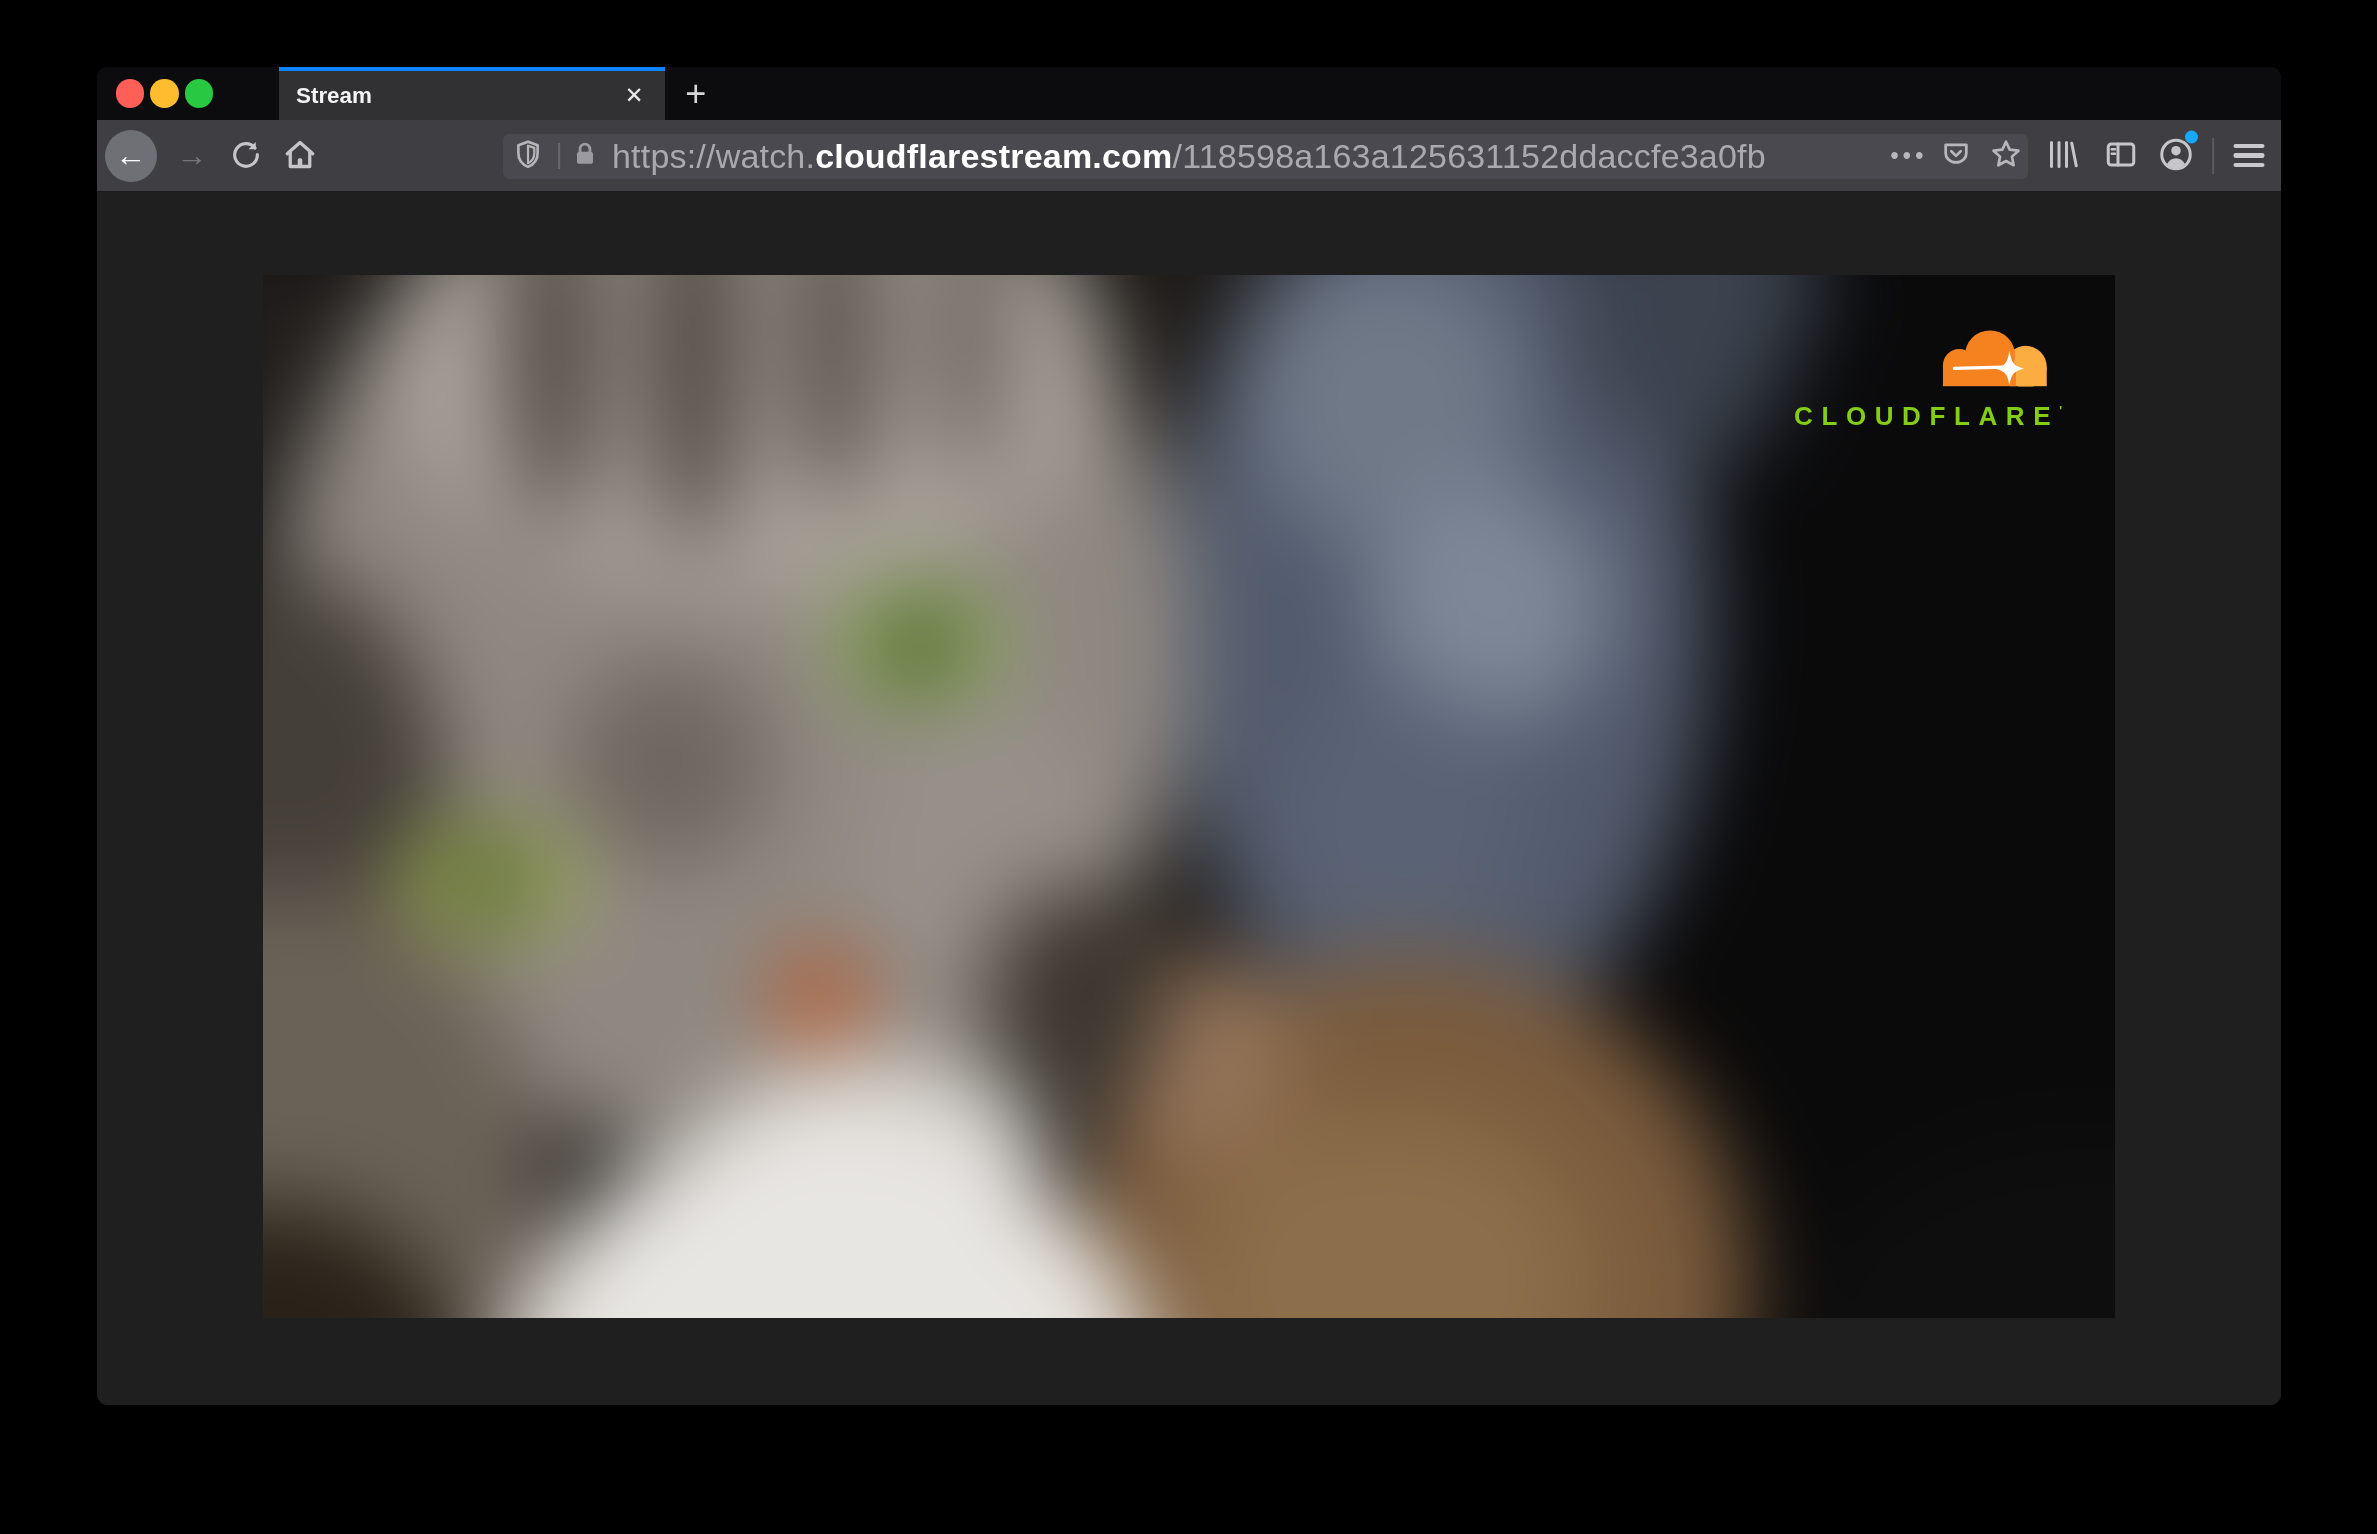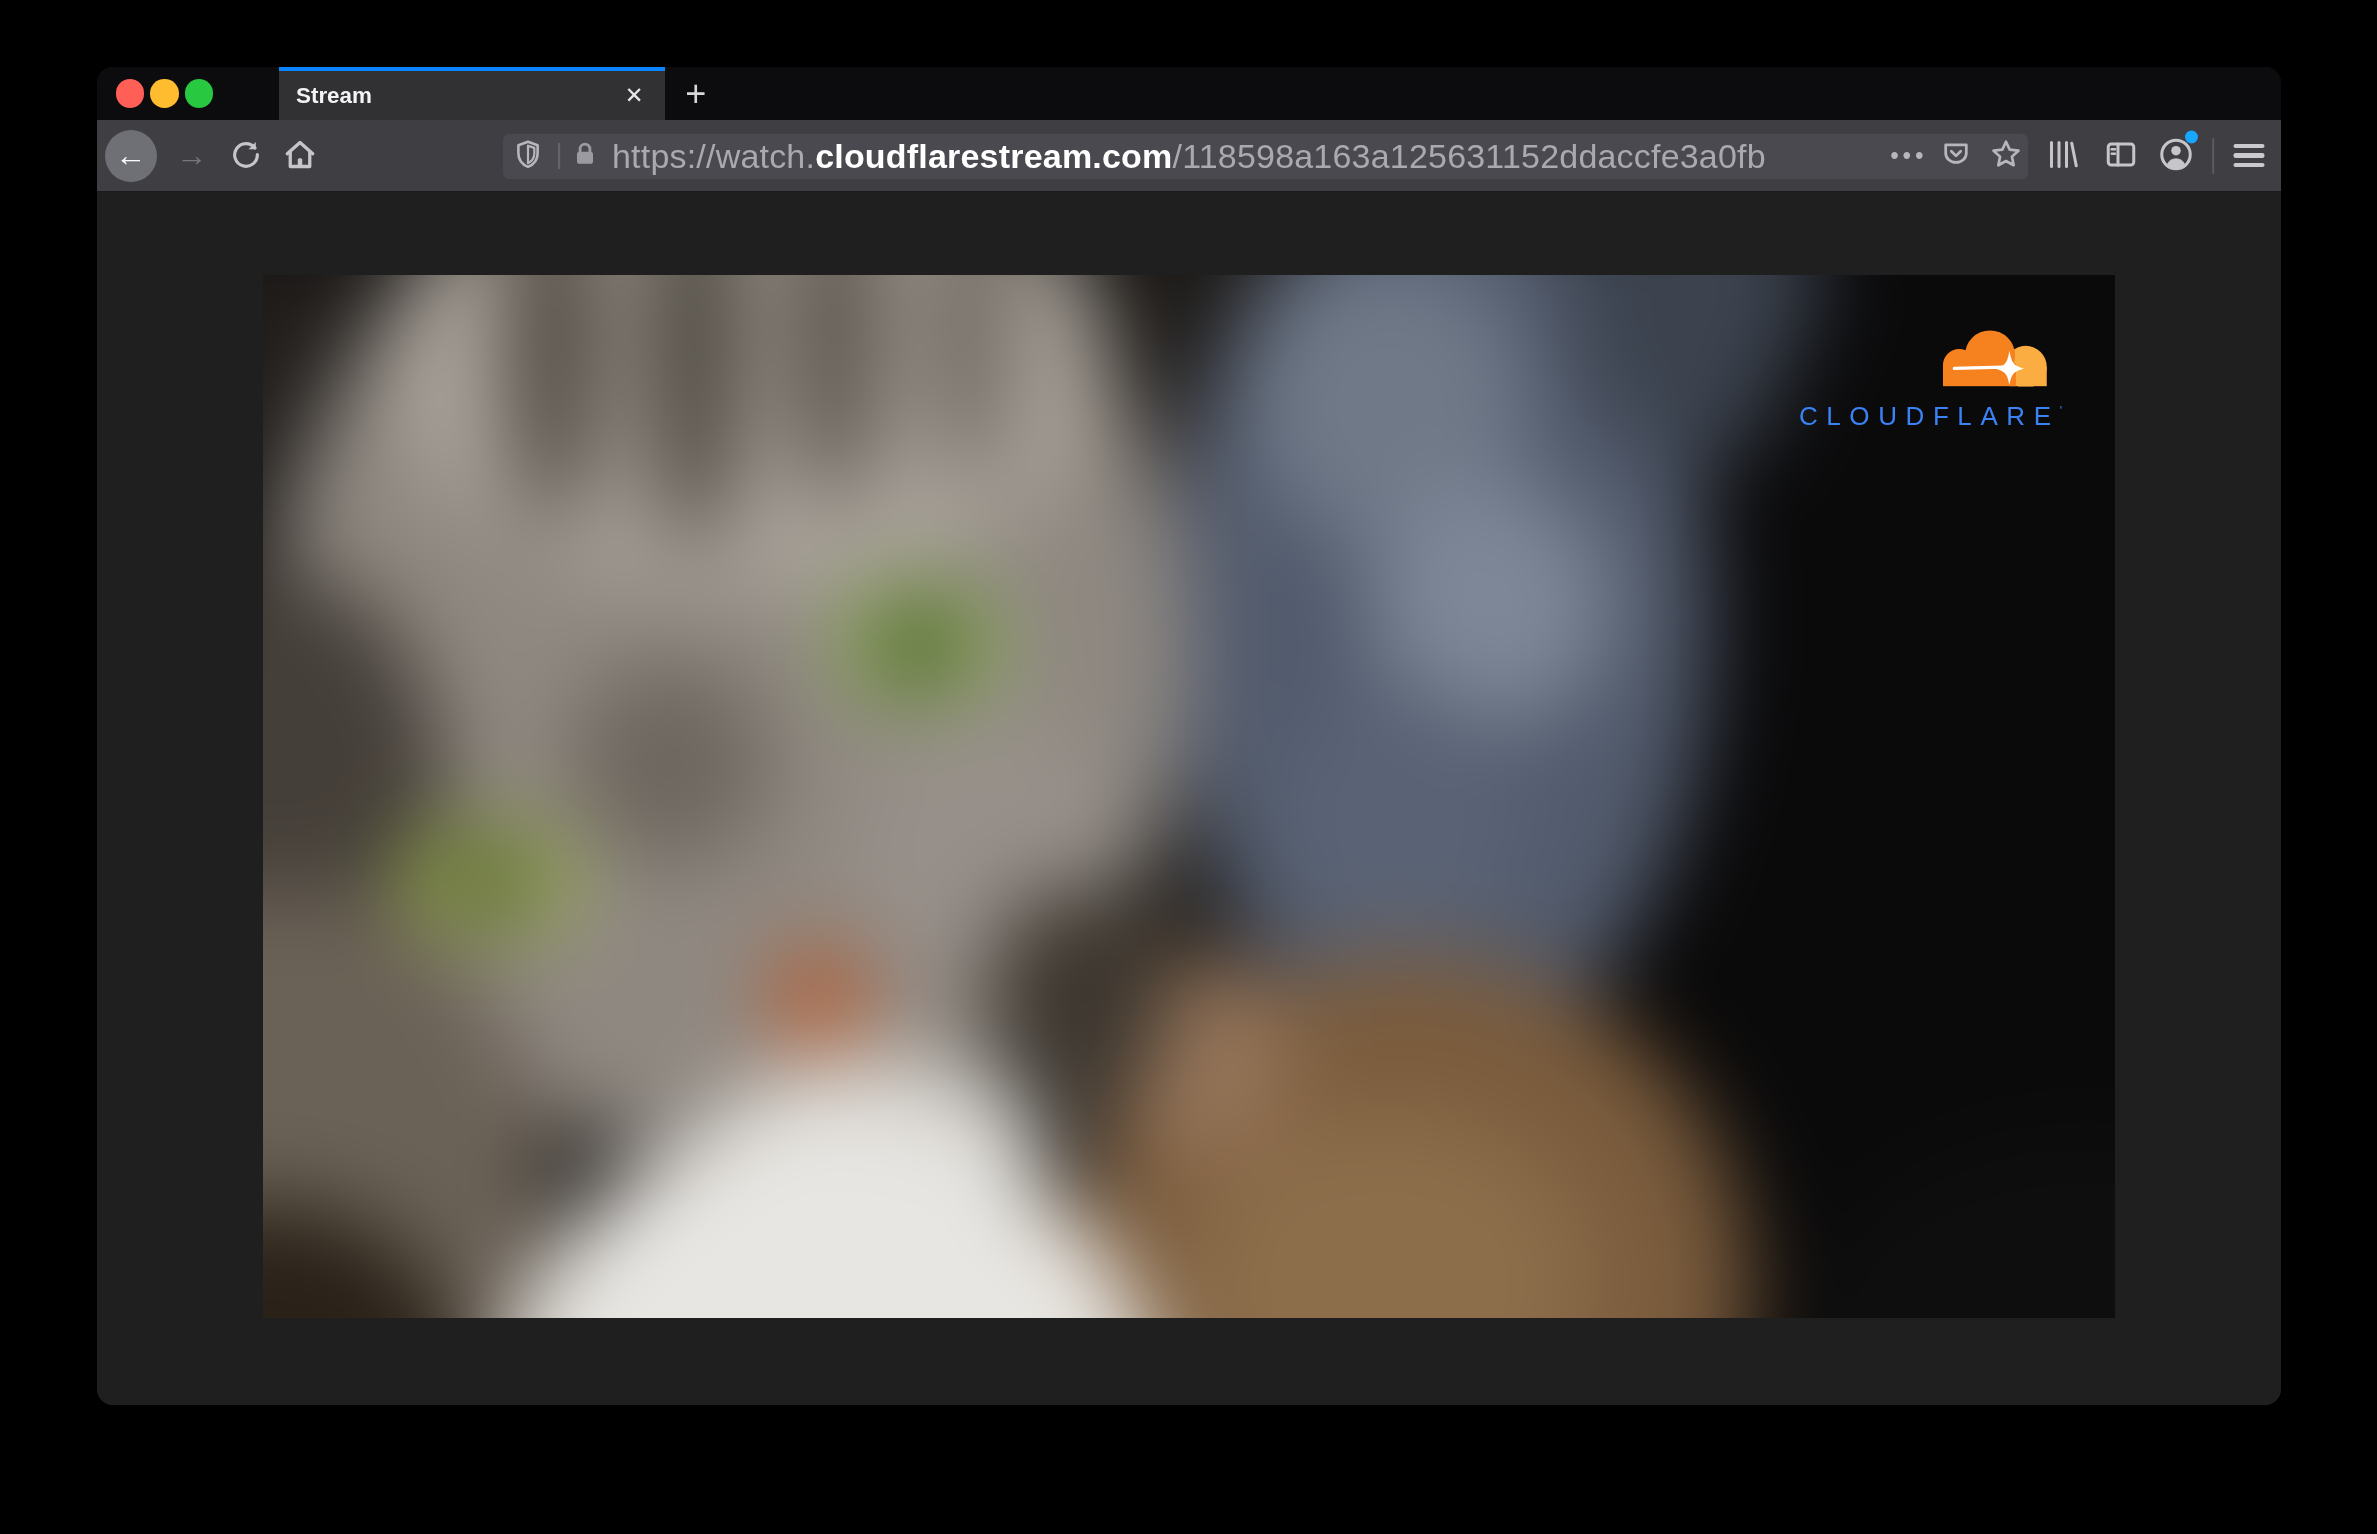--- a/index.html
+++ b/index.html
@@ -2,21 +2,21 @@
 <html style="font-size:13.8px"><head>
 <meta charset="utf-8">
 <style>
   * { margin:0; padding:0; box-sizing:border-box; }
   html,body { width:2377px; height:1534px; background:#000; font-family:"Liberation Sans", sans-serif; overflow:hidden; }
 
   .stage { position:relative; width:2377px; height:1534px; background:#000; }
 
   .window {
     position:absolute; left:97px; top:67px; width:2184px; height:1338px;
-    border-radius:16px; overflow:hidden; background:#201f20;
+    border-radius:11px; overflow:hidden; background:#201f20;
     box-shadow:0 26px 78px rgba(0,0,0,.65);
   }
 
   
   .tabstrip { position:relative; height:53px; background:#0c0c0e; display:flex; align-items:stretch; }
   .traffic { width:182px; display:flex; align-items:center; padding-left:19px; gap:6px; }
   .tl { width:28.4px; height:28.4px; border-radius:50%; display:inline-block; }
   .tl.red   { background:#ff5f57; }
   .tl.yellow{ background:#febc2e; }
   .tl.green { background:#28c840; }
@@ -94,22 +94,22 @@
   .b24{ left:69%; top:-6%;  width:13%;  height:26%;  background:#3c434f; }
   .b25{ left:76%; top:-10%; width:34%;  height:120%; background:#0a0a0b; }
   .b26{ left:44%; top:64%;  width:34%;  height:60%;  background:#7b5c3d; }
   .b27{ left:50%; top:78%;  width:20%;  height:30%;  background:#8d6e4b; }
   .b28{ left:45%; top:64%;  width:10%;  height:18%;  background:#97765a; }
   .b29{ left:40%; top:58%;  width:9%;   height:20%;  background:#3c362f; }
   .b30{ left:80%; top:80%;  width:30%;  height:40%;  background:#0e0e0f; }
 
   .logo { position:absolute; top:53px; right:53px; width:293px; text-align:right; }
   .logo-cloud { display:inline-block; margin-right:6px; }
-  .brand-line { margin-top:10.3px; font-size:26px; font-weight:400; letter-spacing:8.6px;
-    color:#3b82f6; white-space:nowrap; }
+  .brand-line { margin-top:10.3px; font-size:26px; font-weight:700; letter-spacing:8.6px;
+    color:#84cc16; white-space:nowrap; }
   .brand-line sup { font-size:12px; letter-spacing:0; }
 </style>
 </head>
 <body>
 
 <div class="stage">
   <div class="window">
 
     <div class="tabstrip">
       <div class="traffic">

